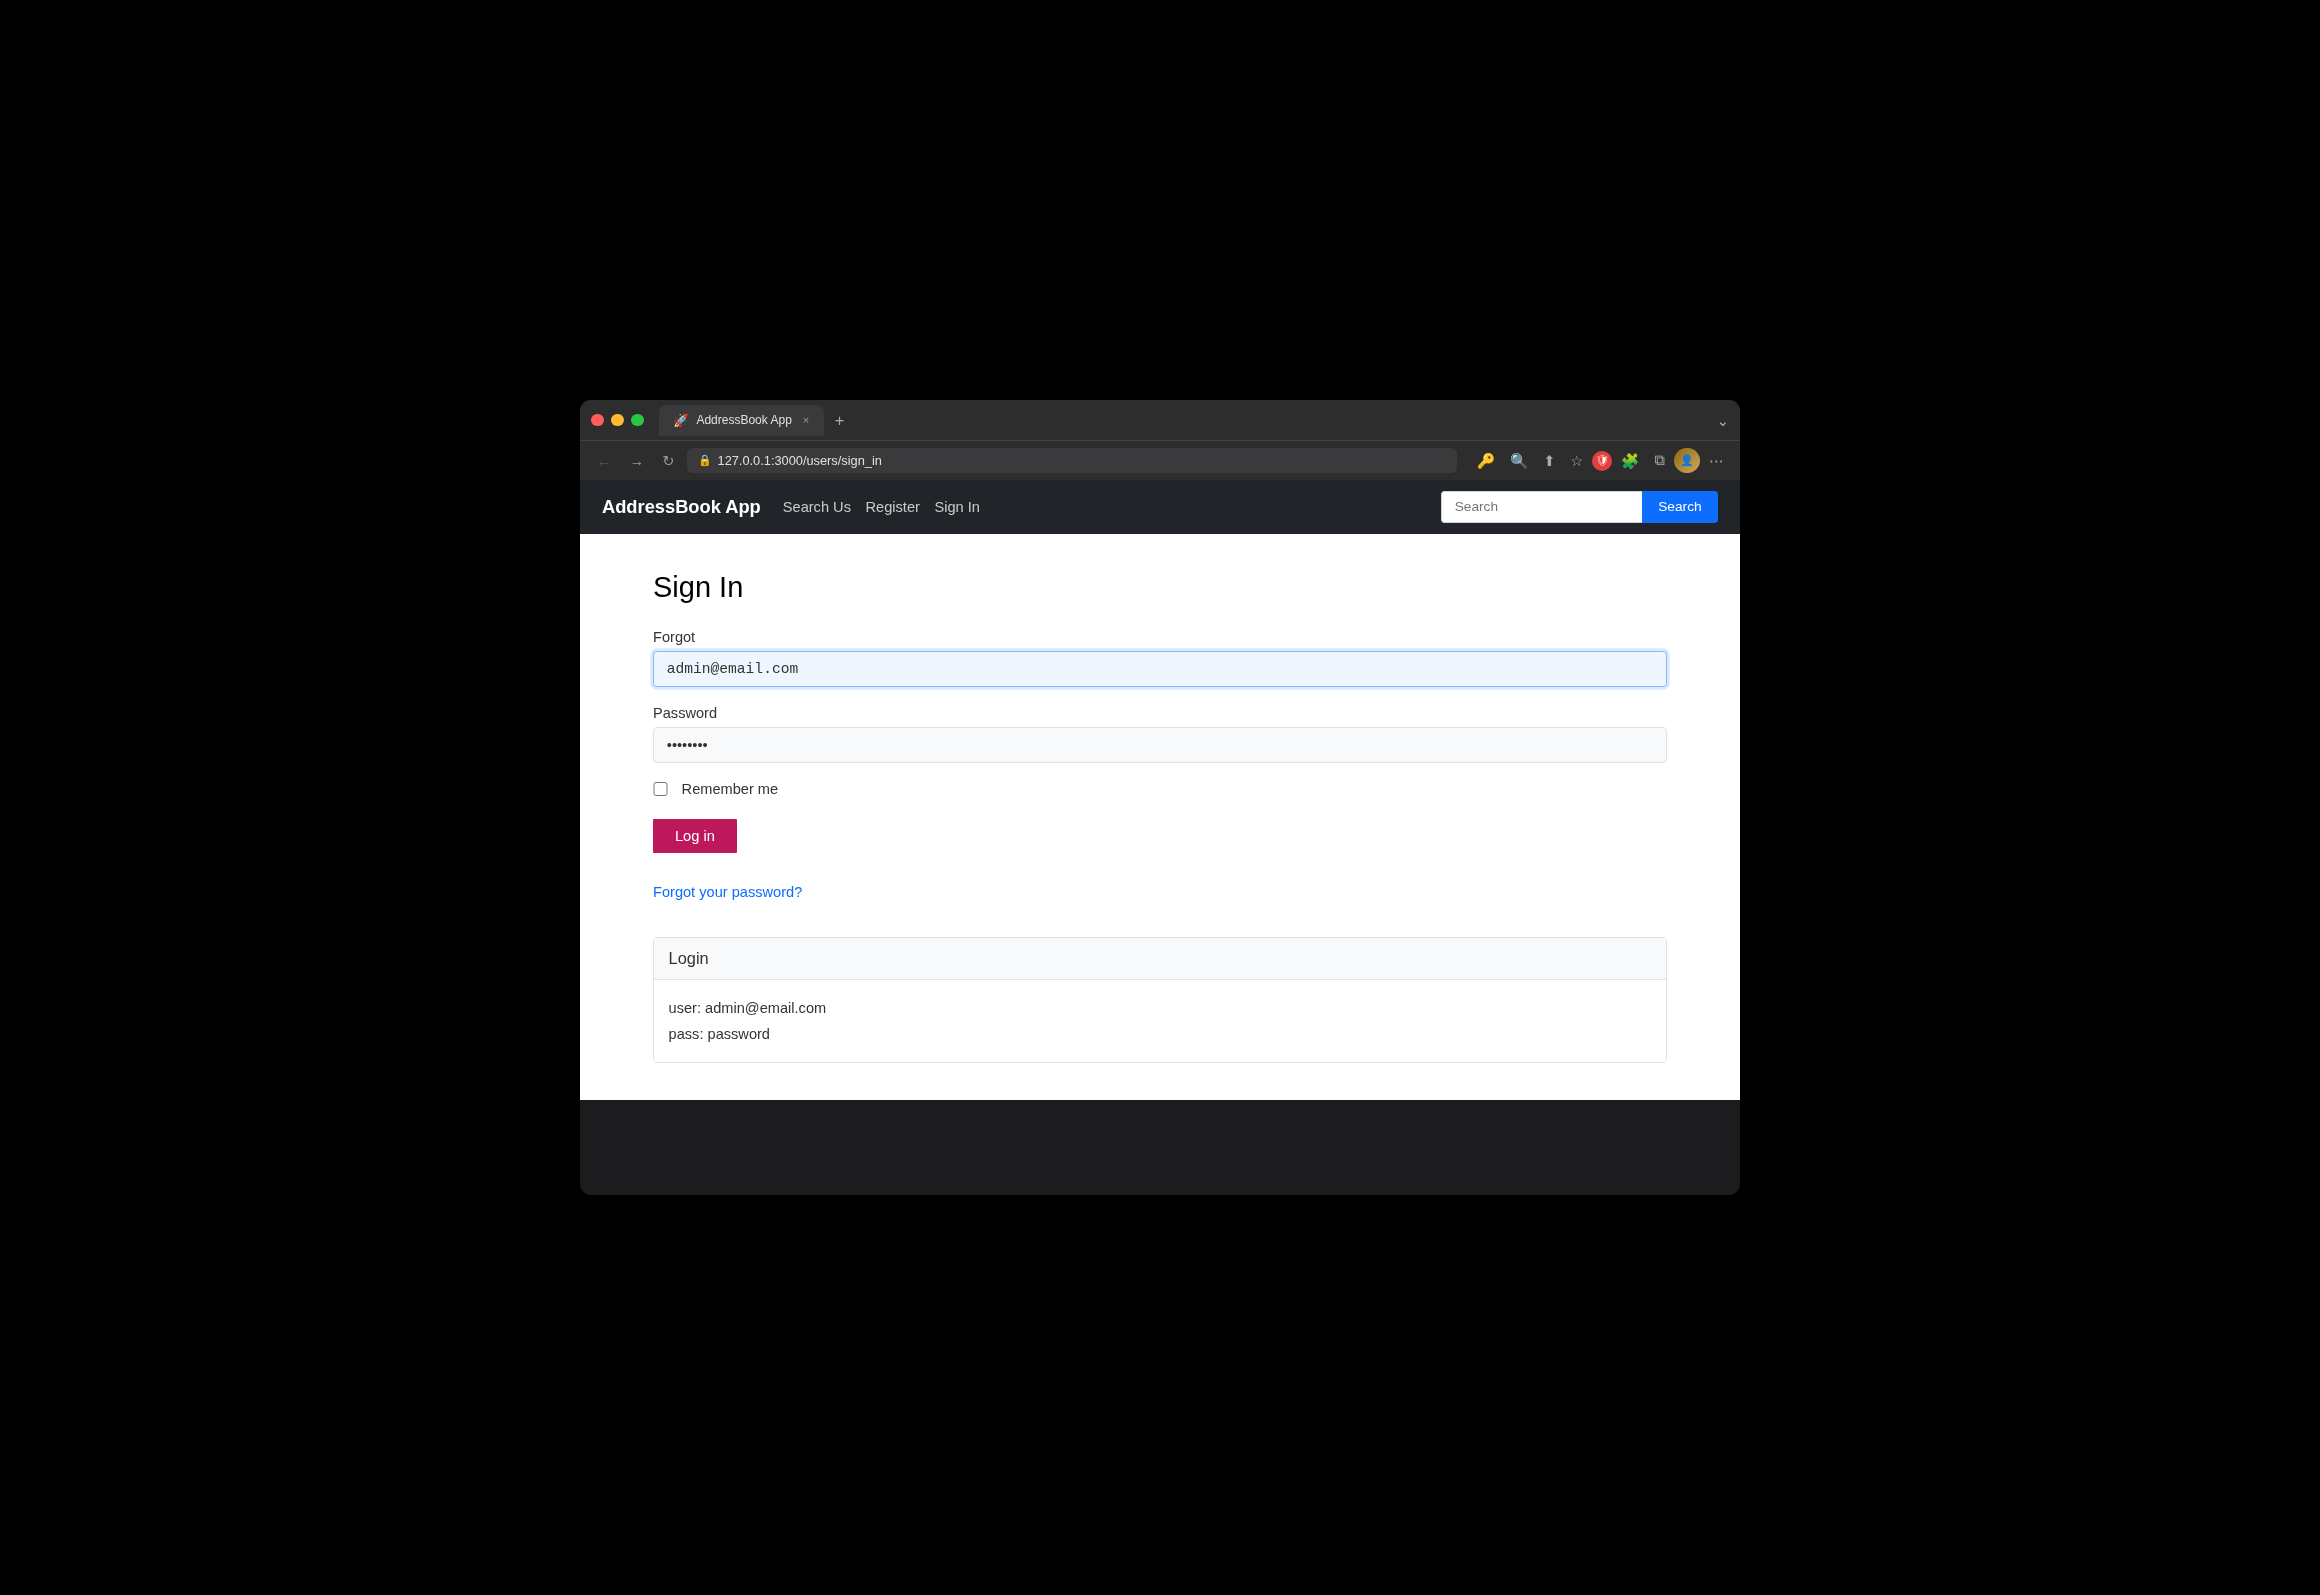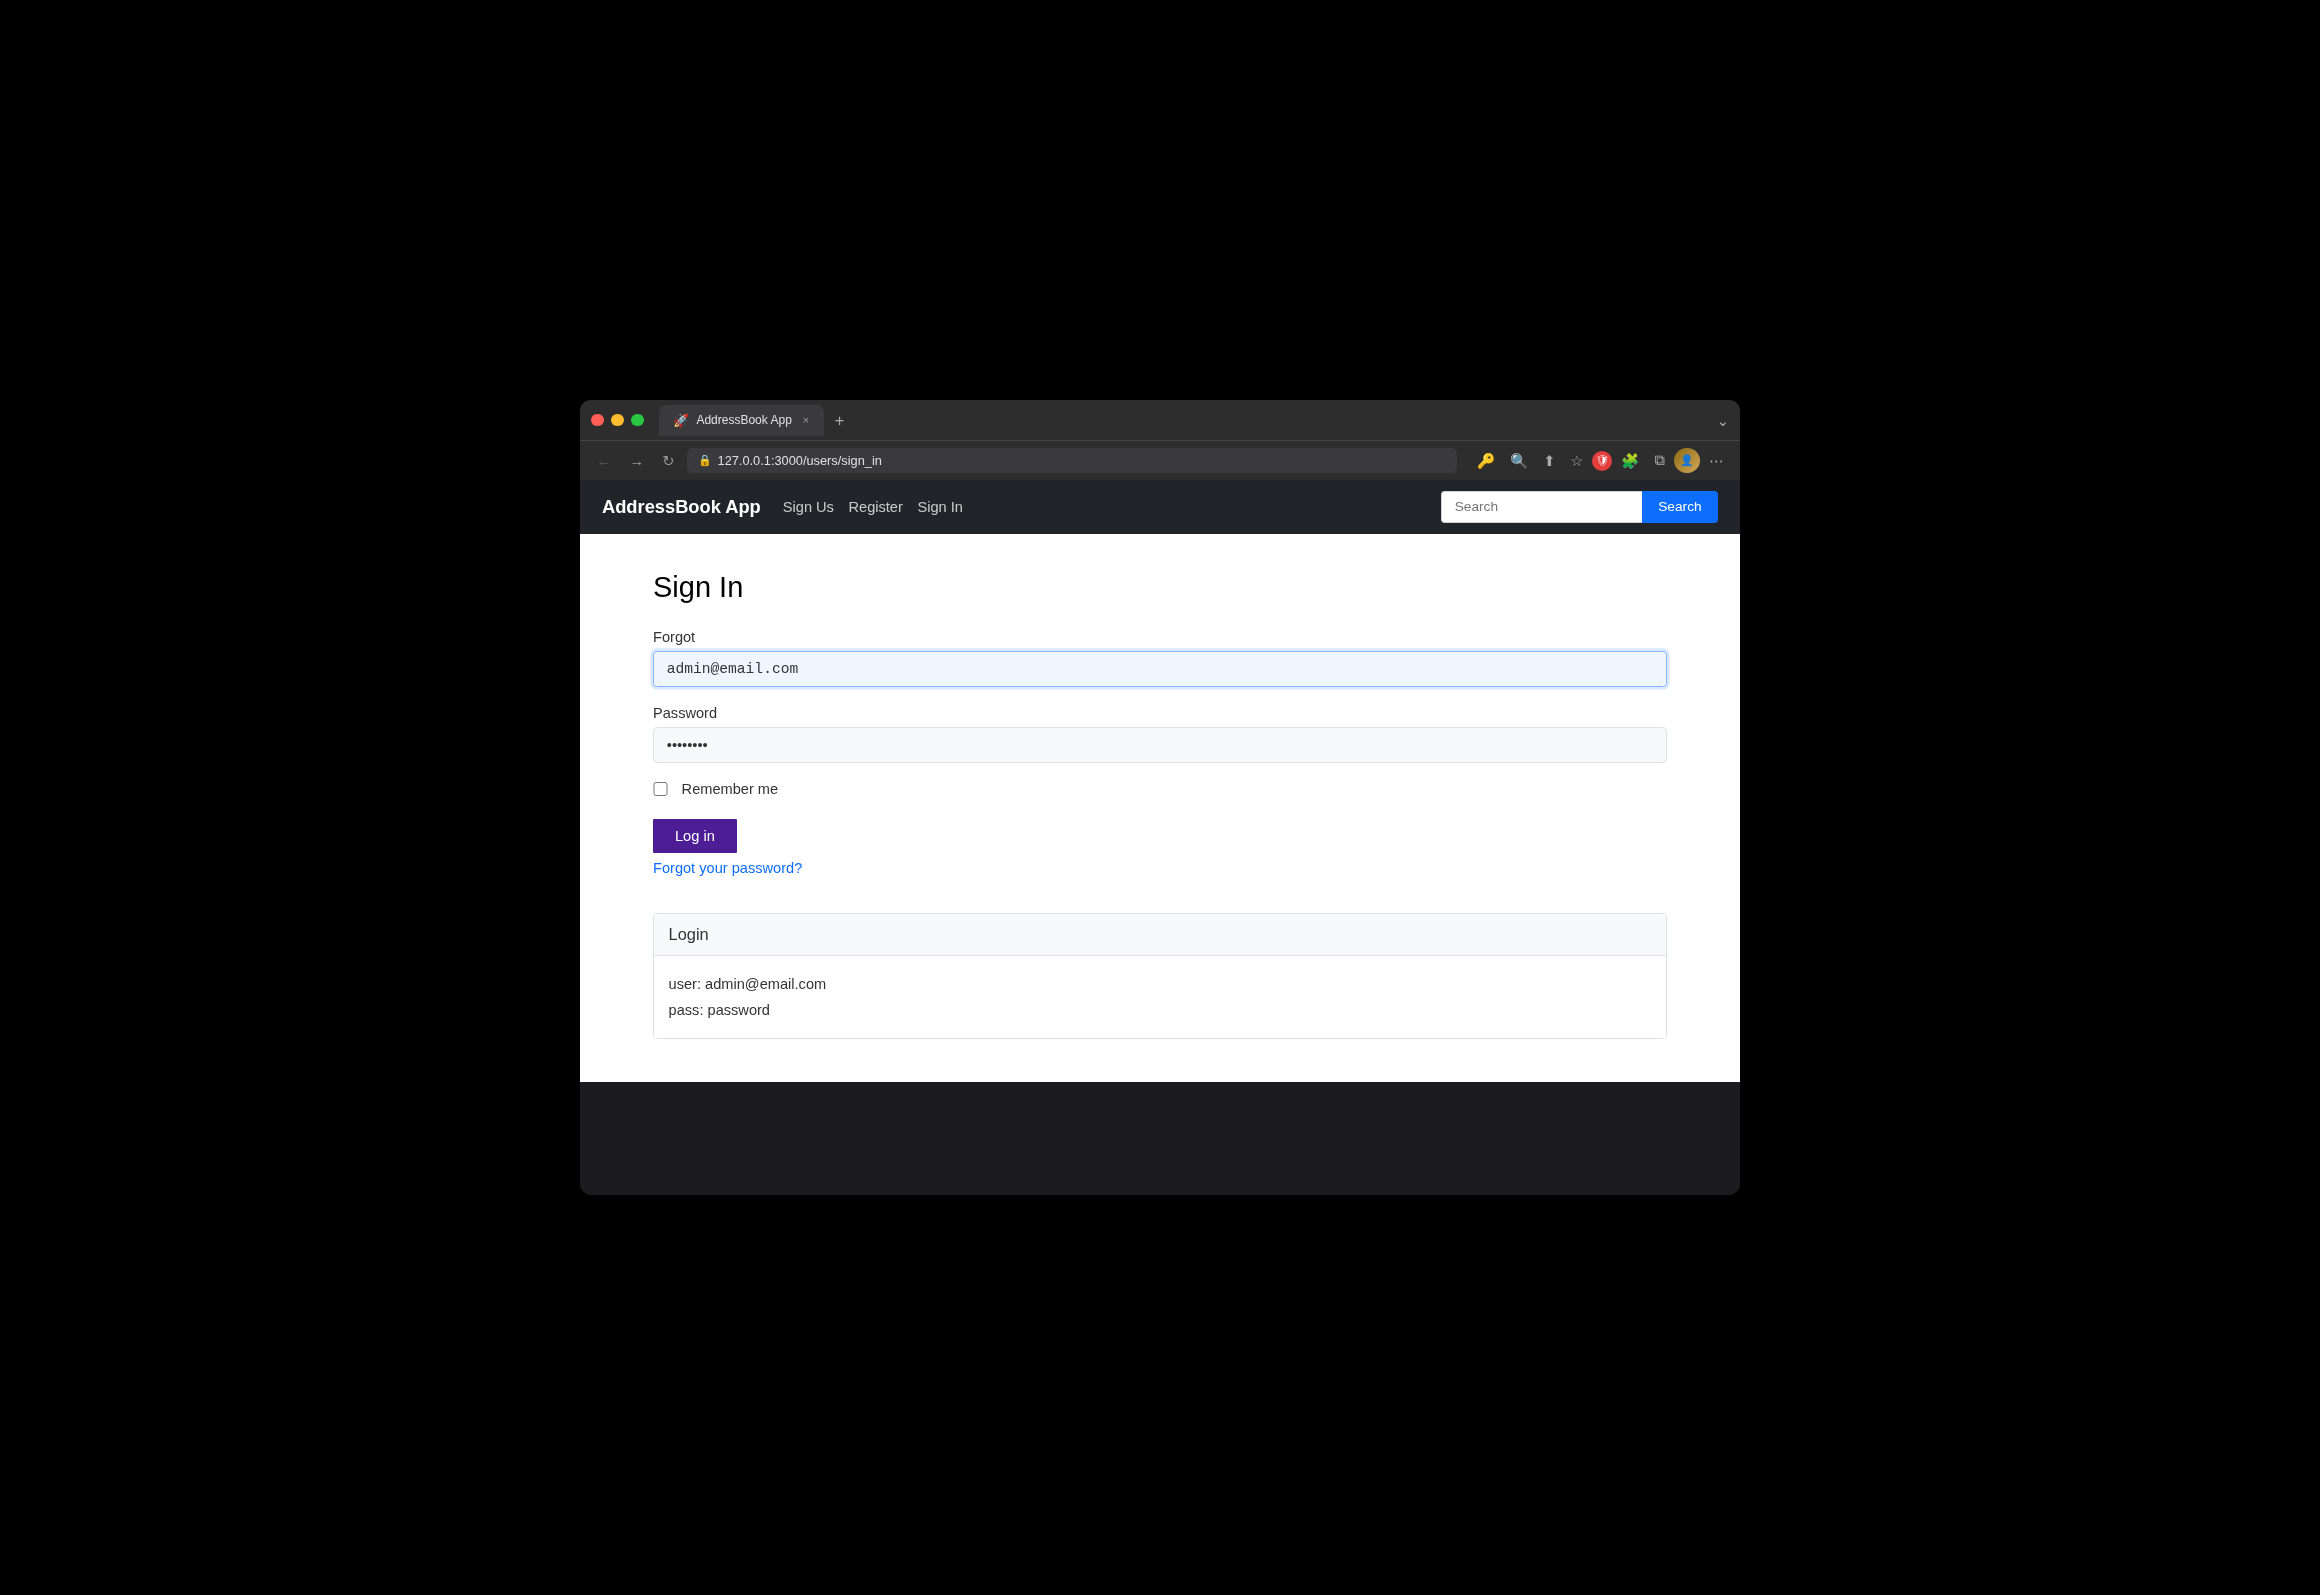--- a/index.html
+++ b/index.html
@@ -265,29 +265,29 @@
       width: 14.6px;
       height: 14.6px;
       cursor: pointer;
     }
     .checkbox-label {
       font-size: 14.6px;
       color: #333;
     }
 
     .login-btn {
-      background: #4c1d95;
+      background: #be185d;
       color: #fff;
       border: none;
       border-radius: 1px;
       padding: 9.1px 22px;
       font-size: 14.6px;
       cursor: pointer;
       display: block;
-      margin-bottom: 7px;
+      margin-bottom: 31px;
     }
 
     .form-link {
       display: block;
       color: #0d6efd;
       text-decoration: none;
       font-size: 14.6px;
       margin-bottom: 5.5px;
     }
 
@@ -357,21 +357,21 @@
       <div class="avatar-btn">👤</div>
       <span class="browser-action-btn">⋯</span>
     </div>
   </div>
 
   <div class="page-content">
 
     <nav class="app-navbar">
       <a class="app-brand">AddressBook App</a>
       <div class="app-nav-links">
-        <a class="app-nav-link">Sign Us</a>
+        <a class="app-nav-link">Search Us</a>
         <a class="app-nav-link">Register</a>
         <a class="app-nav-link">Sign In</a>
       </div>
       <div class="app-search-area">
         <input type="text" class="app-search-input" placeholder="Search" style="">
         <button class="app-search-btn">Search</button>
       </div>
     </nav>
 
     <div class="main-content">

